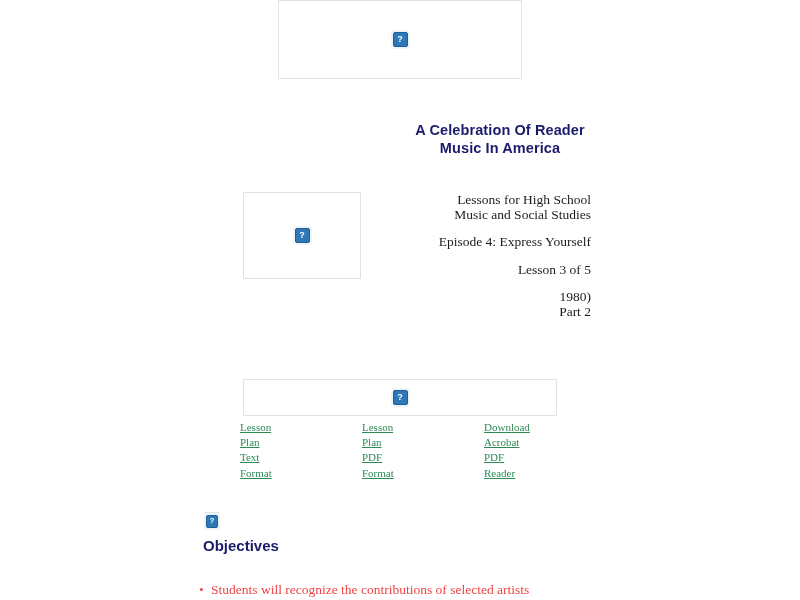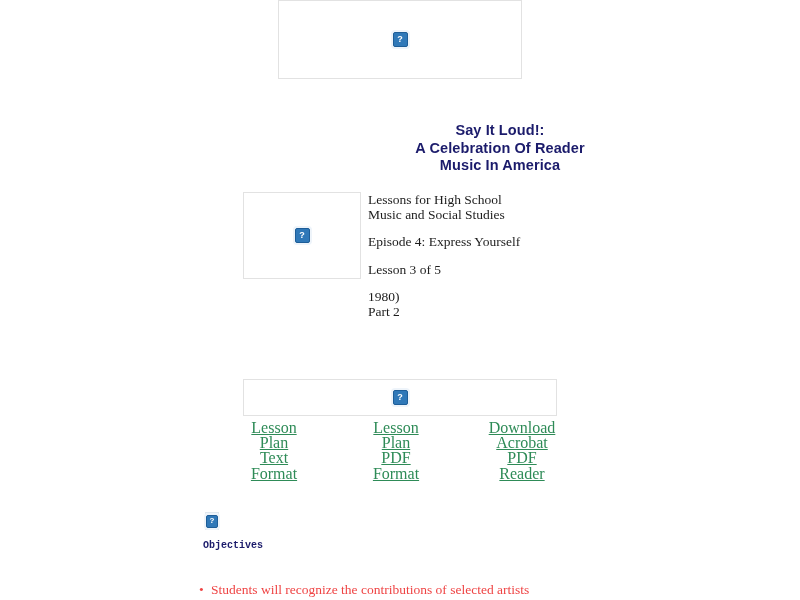--- a/index.html
+++ b/index.html
@@ -68,48 +68,47 @@
     text-align: center;
     font-family: "Liberation Sans", "DejaVu Sans", sans-serif;
     font-weight: bold;
     font-size: 14.5px;
     line-height: 17.5px;
     color: #1b1b6b;
     letter-spacing: 0.1px;
   }
   .section-heading {
     position: absolute;
-    font-family: Liberation Mono, monospace;
+    font-family: Liberation Sans, sans-serif;
     font-weight: bold;
-    font-size: 10px;
+    font-size: 15px;
     line-height: 16px;
     color: #1b1b6b;
   }
 
   
   .lead {
     position: absolute;
-    text-align: left;
+    text-align: right;
     font-size: 13.5px;
     line-height: 15.2px;
     color: #1c1c1c;
   }
   .lead p { margin: 0; }
   .lead .gap { height: 12px; }
 
   
   .linkrow {
     position: absolute;
     display: flex;
     align-items: flex-start;
     justify-content: space-between;
   }
   .linkcell {
-    text-align: center;
-    font-size: 16px;
+    font-size: 11px;
     line-height: 15.2px;
   }
   .linkcell a {
     color: #2e8b57;
     text-decoration: underline;
     text-underline-offset: 1px;
   }
 
   
   .bullets {
@@ -135,21 +134,20 @@
   }
 </style>
 </head>
 <body>
 
 <div class="imgbox" style="left:278px; top:0px; width:244px; height:79px;">
   <span class="broken">?</span>
 </div>
 
 <div class="title" style="left:330px; top:122px; width:340px;">
-  <div>Say It Loud!:</div>
   <div>A Celebration Of Reader</div>
   <div>Music In America</div>
 </div>
 
 <div class="imgbox" style="left:243px; top:192px; width:118px; height:87px;">
   <span class="broken">?</span>
 </div>
 
 <div class="lead" style="left:368px; top:192px; width:223px;">
   <p>Lessons for High School</p>

